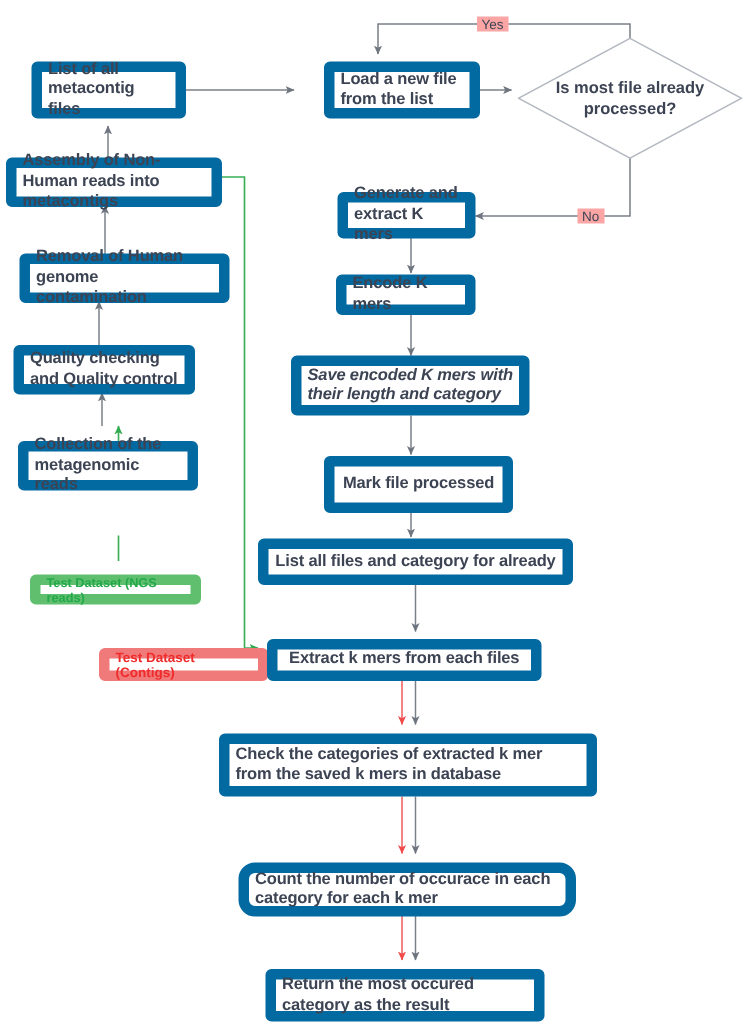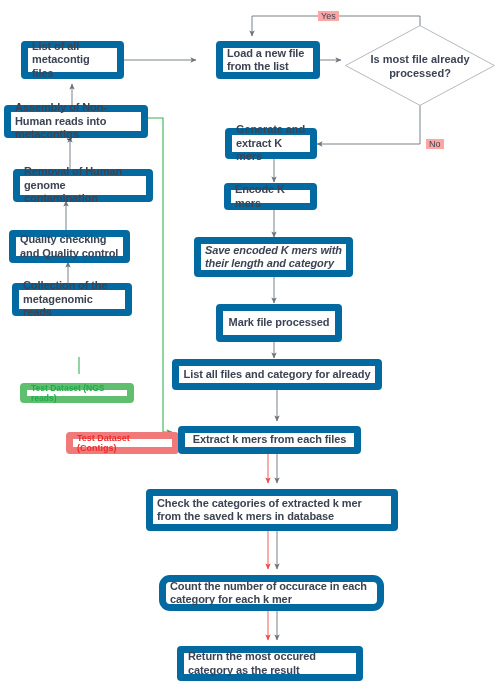--- a/index.html
+++ b/index.html
@@ -167,29 +167,29 @@
 
   <div class="decision" style="left:345px; top:25px; width:150px; height:81px;">
     <svg width="150" height="81">
       <polygon points="75,0.6 149.4,40.5 75,80.4 0.6,40.5" fill="#ffffff" stroke="#b4b8c0" stroke-width="1"></polygon>
     </svg>
     <div class="dtext">Is most file already processed?</div>
   </div>
 
   <div class="edge-label" style="left:318px; top:11px;">Yes</div>
 
-  <div class="edge-label" style="left:385px; top:139px;margin-left:41px;">No</div>
+  <div class="edge-label" style="left:385px; top:139px;">No</div>
 
   <div class="node" style="left:4px; top:105px; width:144px; height:33px;">Assembly of Non-Human reads into metacontigs</div>
 
   <div class="node" style="left:13px; top:169px; width:140px; height:33px;">Removal of Human genome contamination</div>
 
   <div class="node" style="left:9px; top:230px; width:121px; height:33px;">Quality checking and Quality control</div>
 
-  <div class="node" style="left:12px; top:283px; width:120px; height:33px;">Collection of the metagenomic reads</div>
+  <div class="node" style="left:12px; top:294px; width:120px; height:33px;">Collection of the metagenomic reads</div>
 
   <div class="node test-green" style="left:20px; top:383px; width:114px; height:20px;">Test   Dataset (NGS reads)</div>
 
   <div class="node test-red" style="left:20px; top:432px; width:113px; height:22px;margin-left:46px;">Test   Dataset (Contigs)</div>
 
   <div class="node" style="left:225px; top:128px; width:92px; height:31px;">Generate and extract K mers</div>
 
   <div class="node" style="left:224px; top:183px; width:93px; height:27px;">Encode K mers</div>
 
   <div class="node" style="left:194px; top:237px; width:159px; height:40px;font-style:italic;">Save encoded K mers with their length and category</div>

